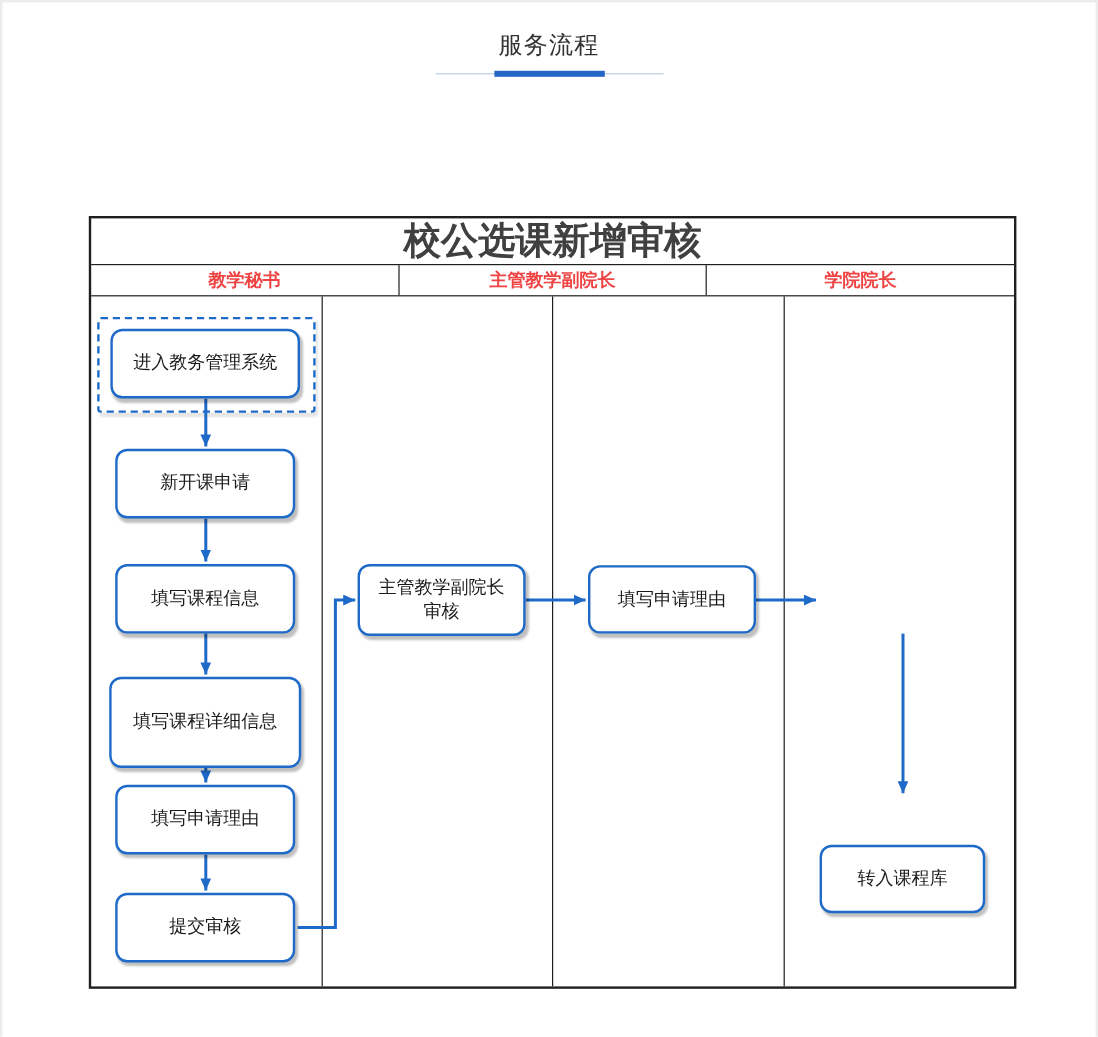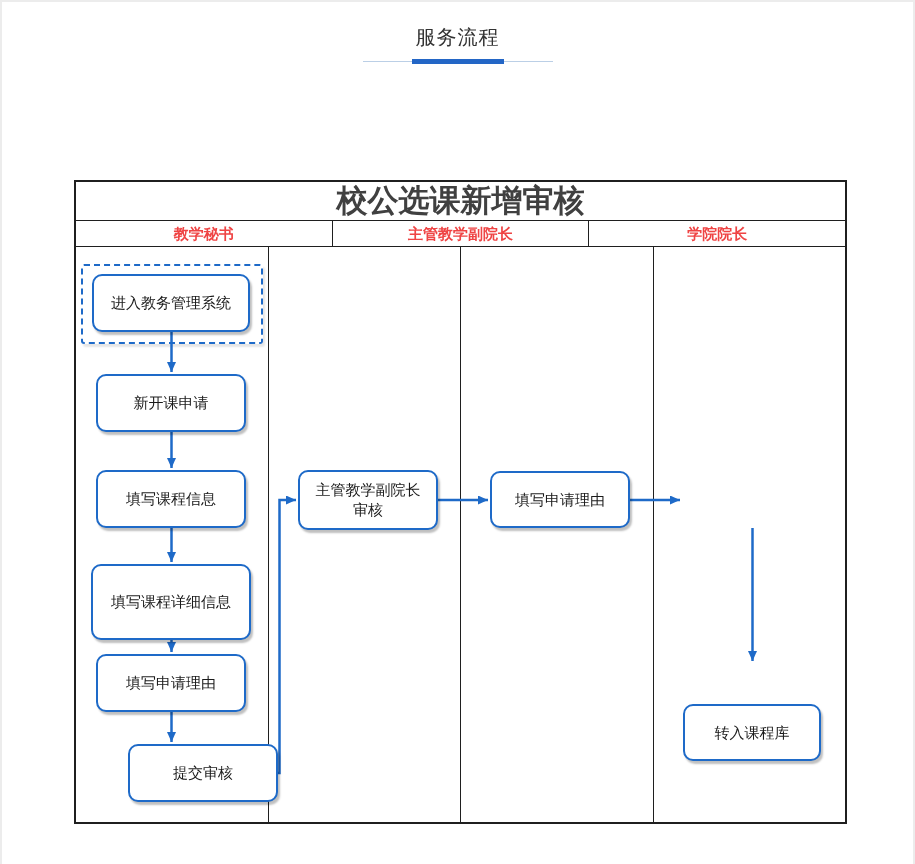--- a/index.html
+++ b/index.html
@@ -195,21 +195,21 @@
   <div class="flow-node" style="left:90px; top:272px; width:158px; height:58px;">进入教务管理系统</div>
 
   <div class="flow-node" style="left:94px; top:372px; width:150px; height:58px;">新开课申请</div>
 
   <div class="flow-node" style="left:94px; top:468px; width:150px; height:58px;">填写课程信息</div>
 
   <div class="flow-node" style="left:89px; top:562px; width:160px; height:76px; padding:2px 6px;">填写课程详细信息</div>
 
   <div class="flow-node" style="left:94px; top:652px; width:150px; height:58px;">填写申请理由</div>
 
-  <div class="flow-node" style="left:94px; top:742px; width:150px; height:58px;margin-left:32px;">提交审核</div>
+  <div class="flow-node" style="left:94px; top:742px; width:150px; height:58px;">提交审核</div>
 
   <div class="flow-node" style="left:296px; top:468px; width:140px; height:60px;">主管教学副院长审核</div>
 
   <div class="flow-node" style="left:488px; top:469px; width:140px; height:57px;">填写申请理由</div>
 
 
   <div class="flow-node" style="left:681px; top:661px; width:138px; height:57px;margin-top:41px;">转入课程库</div>
 
 </div>
 

